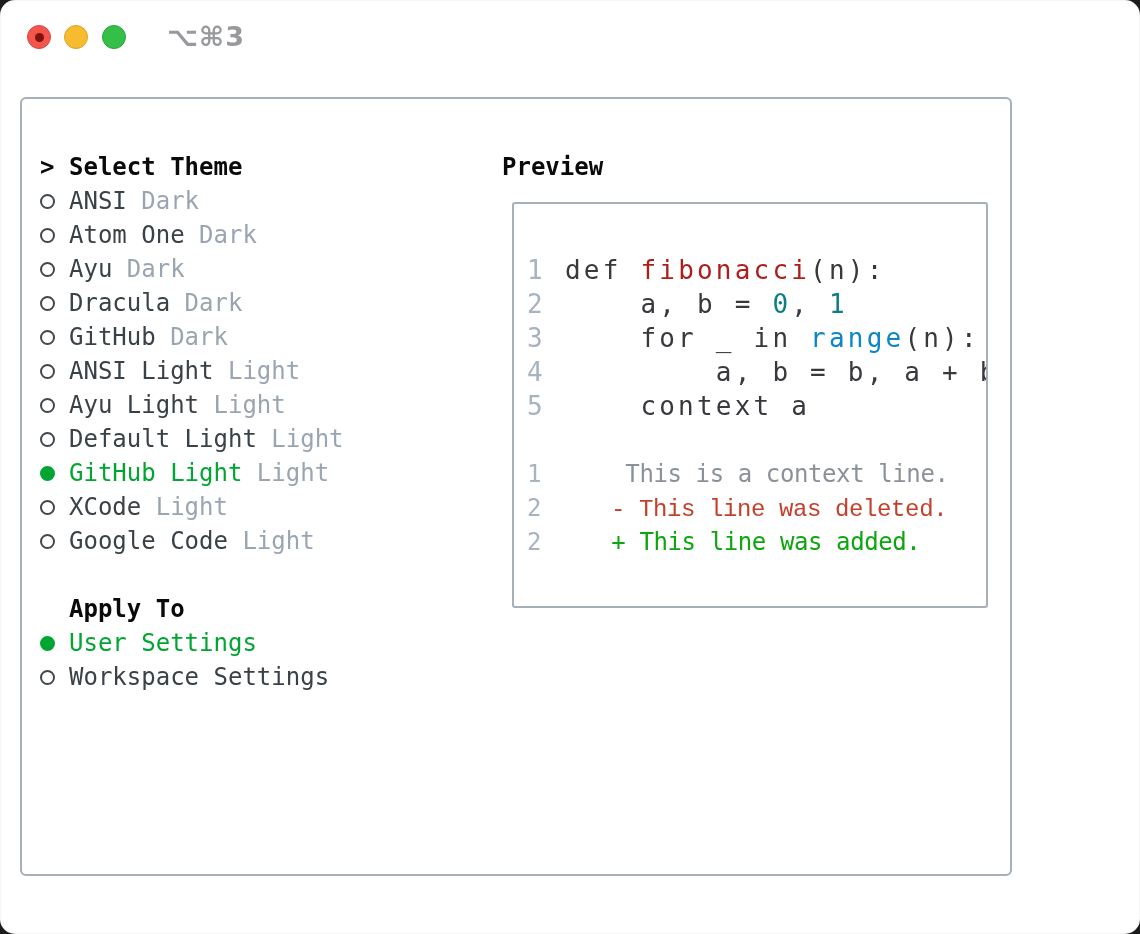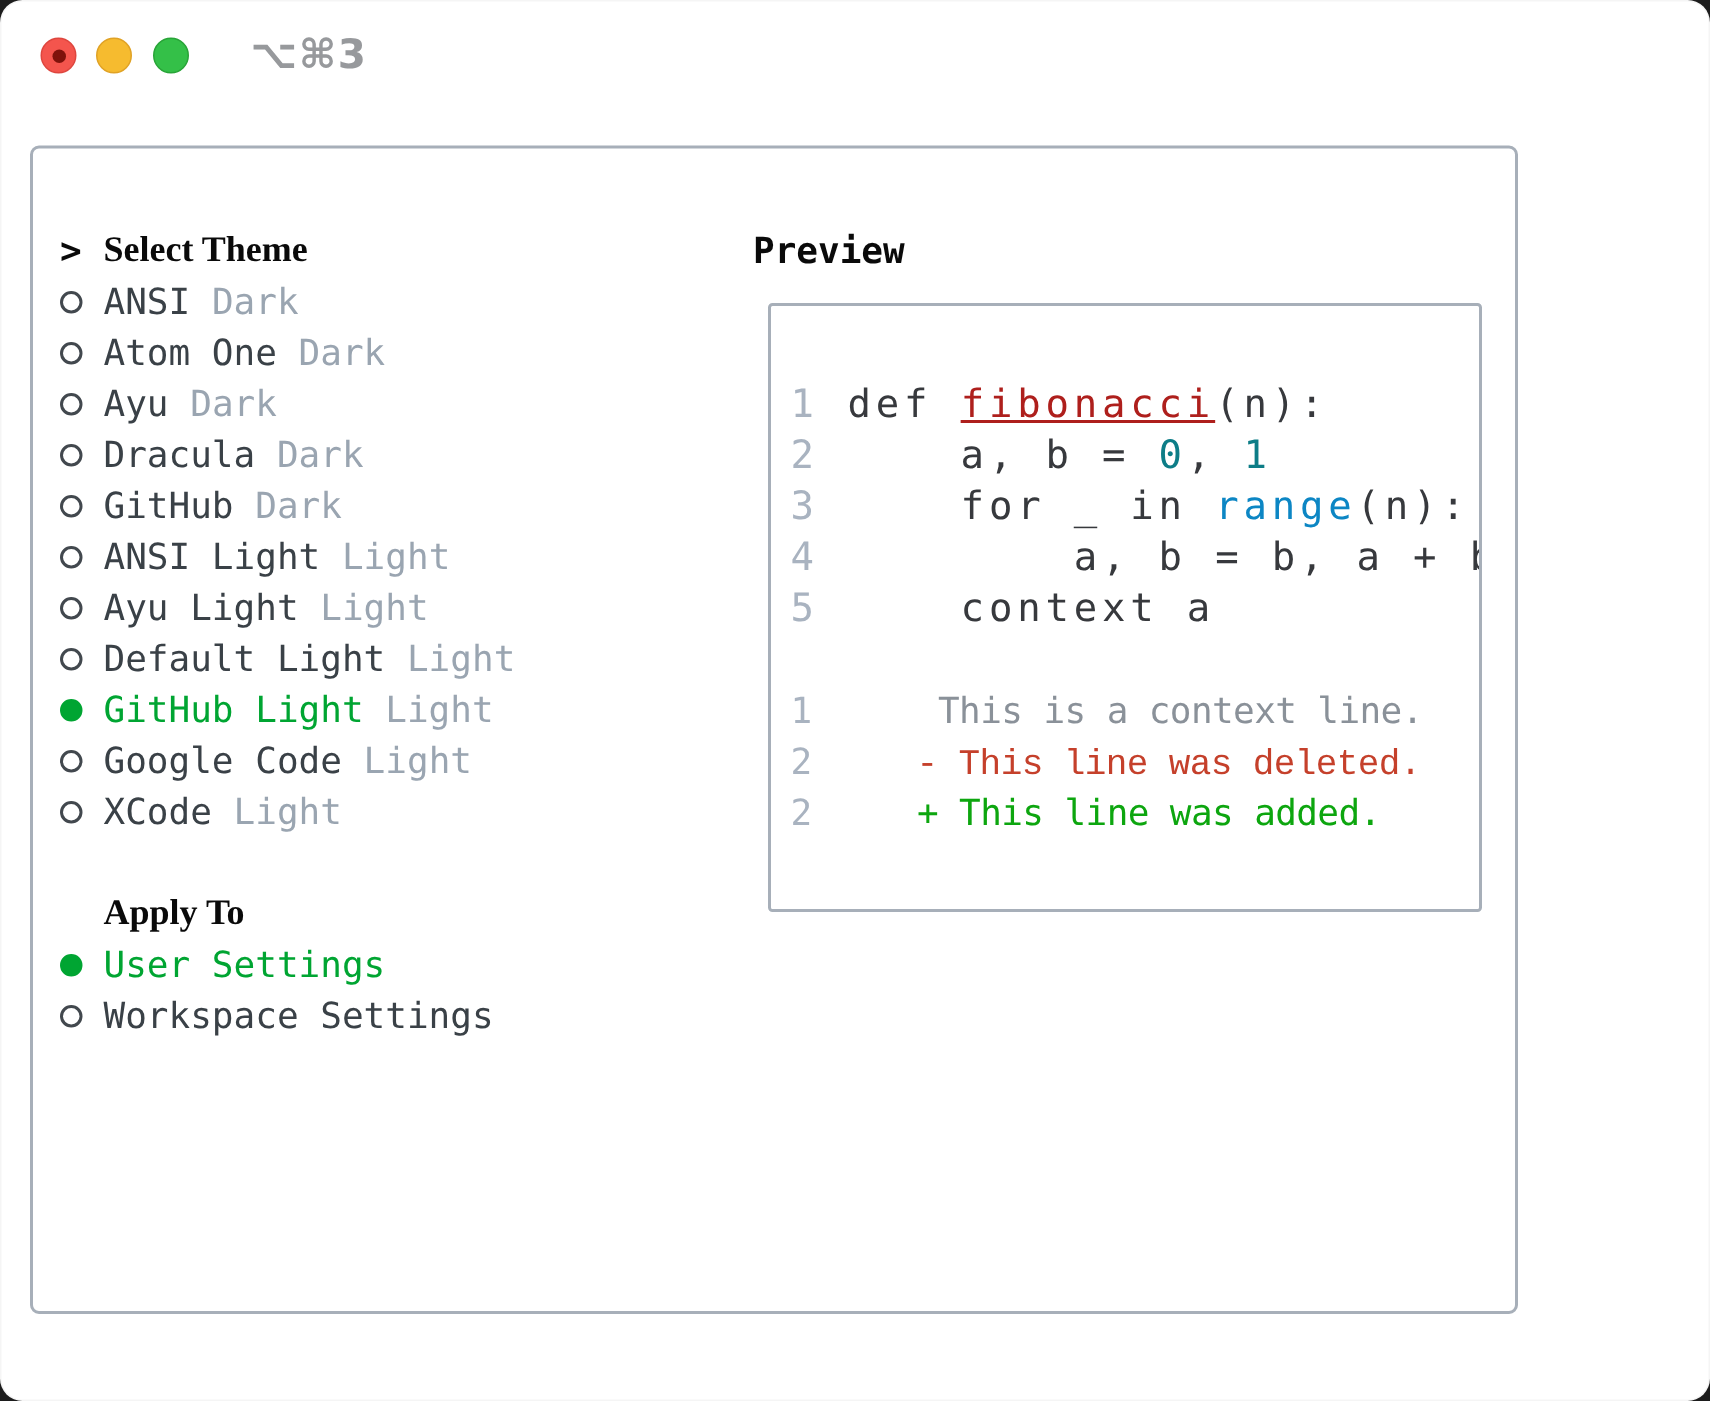--- a/index.html
+++ b/index.html
@@ -28,21 +28,21 @@
   
   .panel{
     position:absolute;left:20px;top:97px;width:992px;height:779px;
     border:2px solid #a7afb9;border-radius:6px;box-sizing:border-box;
     background:#fff;
   }
   .left-col{position:absolute;left:18px;top:51px;}
   .row{height:34px;display:flex;align-items:center;font-size:24px;color:#3a4147;white-space:pre;}
   .row.blank{height:34px;}
   .prefix{display:inline-block;width:29px;font-weight:700;color:#0a0a0a;}
-  .list-header{font-weight:700;color:#0a0a0a;font-family:Liberation Serif, serif;}
+  .list-header{font-weight:700;color:#0a0a0a;}
   .indent{display:inline-block;width:29px;}
   .bullet{width:15px;height:15px;border:2px solid #42484e;border-radius:50%;box-sizing:border-box;margin-right:14px;flex:none;}
   .selected .bullet{background:var(--green);border-color:var(--green);}
   .item-label{white-space:pre;}
   .name{color:#3a4147;}
   .selected .name{color:var(--green);}
   .variant{color:#9aa5b1;}
   .hint{
     width:430px;margin-top:0;
     font-size:24px;line-height:34px;color:#a3adb8;
@@ -53,21 +53,21 @@
     font-size:24px;font-weight:700;color:#0a0a0a;
   }
   .preview-box{
     position:absolute;left:490px;top:103px;width:476px;height:406px;
     border:2px solid #a7afb9;border-radius:3px;box-sizing:border-box;
     padding:49px 0 0 13px;overflow:hidden;background:#fff;
   }
   .code-line{height:34px;line-height:34px;font-size:26px;letter-spacing:3.2px;white-space:pre;color:var(--code-fg);}
   .code-line .ln{display:inline-block;width:38px;letter-spacing:0;color:var(--ln);}
   .seg-fg{color:var(--code-fg);}
-  .seg-func{color:var(--func);text-decoration:underline;}
+  .seg-func{color:var(--func);}
   .seg-num{color:var(--num);}
   .seg-builtin{color:var(--builtin);}
   .blank-line{height:34px;}
   .diff-line{height:34px;line-height:34px;font-size:24px;letter-spacing:-0.4px;white-space:pre;}
   .diff-line .dln{color:var(--ln);}
   .diff-context{color:var(--ctx);}
   .diff-deleted{color:var(--del);font-family:Liberation Mono, monospace;}
   .diff-added{color:var(--add);}
 </style>
 </head>
@@ -89,22 +89,22 @@
       <div id="theme-items">
           <div class="row"><span class="bullet"></span><span class="item-label"><span class="name">ANSI</span> <span class="variant">Dark</span></span></div>
           <div class="row"><span class="bullet"></span><span class="item-label"><span class="name">Atom One</span> <span class="variant">Dark</span></span></div>
           <div class="row"><span class="bullet"></span><span class="item-label"><span class="name">Ayu</span> <span class="variant">Dark</span></span></div>
           <div class="row"><span class="bullet"></span><span class="item-label"><span class="name">Dracula</span> <span class="variant">Dark</span></span></div>
           <div class="row"><span class="bullet"></span><span class="item-label"><span class="name">GitHub</span> <span class="variant">Dark</span></span></div>
           <div class="row"><span class="bullet"></span><span class="item-label"><span class="name">ANSI Light</span> <span class="variant">Light</span></span></div>
           <div class="row"><span class="bullet"></span><span class="item-label"><span class="name">Ayu Light</span> <span class="variant">Light</span></span></div>
           <div class="row"><span class="bullet"></span><span class="item-label"><span class="name">Default Light</span> <span class="variant">Light</span></span></div>
           <div class="row selected"><span class="bullet"></span><span class="item-label"><span class="name">GitHub Light</span> <span class="variant">Light</span></span></div>
+          <div class="row"><span class="bullet"></span><span class="item-label"><span class="name">XCode</span> <span class="variant">Light</span></span></div>
           <div class="row"><span class="bullet"></span><span class="item-label"><span class="name">Google Code</span> <span class="variant">Light</span></span></div>
-          <div class="row"><span class="bullet"></span><span class="item-label"><span class="name">XCode</span> <span class="variant">Light</span></span></div>
         </div>
       <div class="row blank"></div>
       <div class="row">
         <span class="indent"></span><span class="list-header">Apply To</span>
       </div>
       <div id="apply-items">
           <div class="row selected"><span class="bullet"></span><span class="item-label name">User Settings</span></div>
           <div class="row"><span class="bullet"></span><span class="item-label name">Workspace Settings</span></div>
         </div>
       <div class="row blank"></div>

